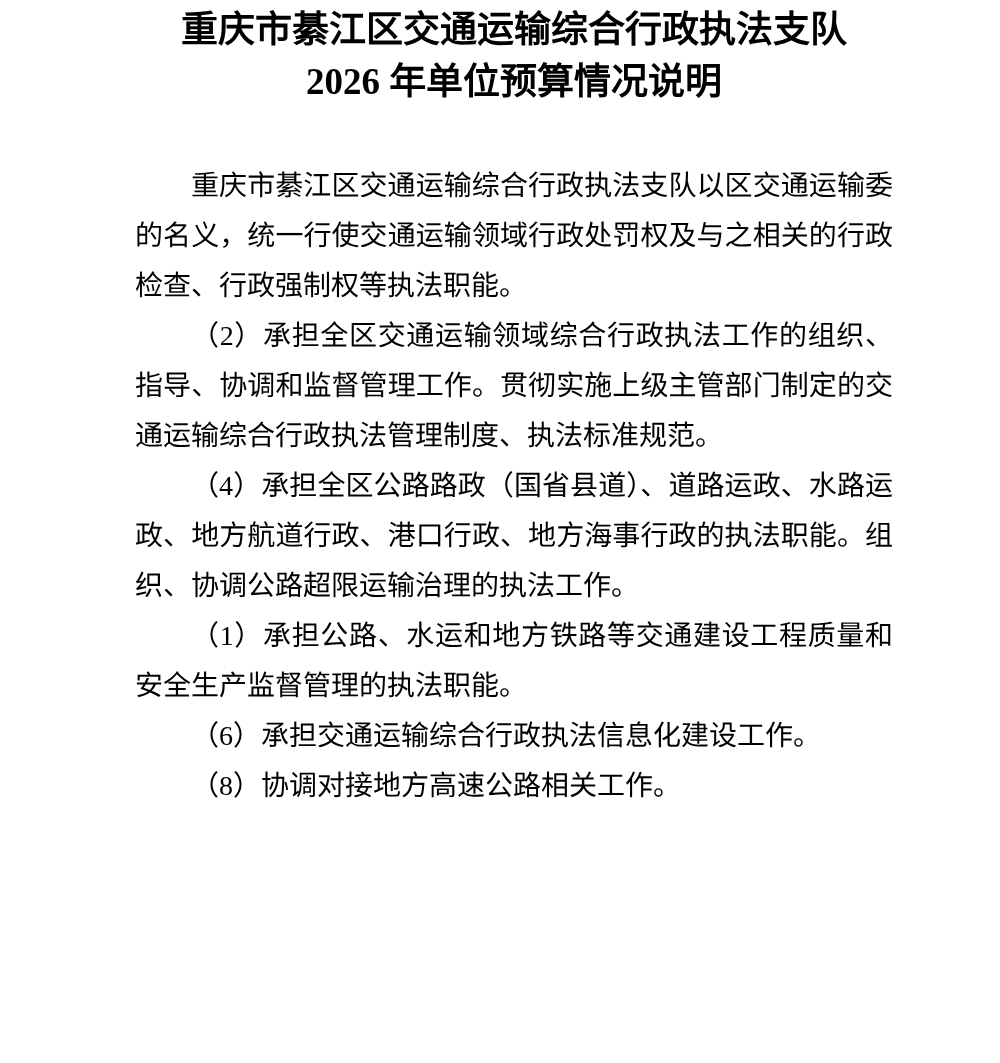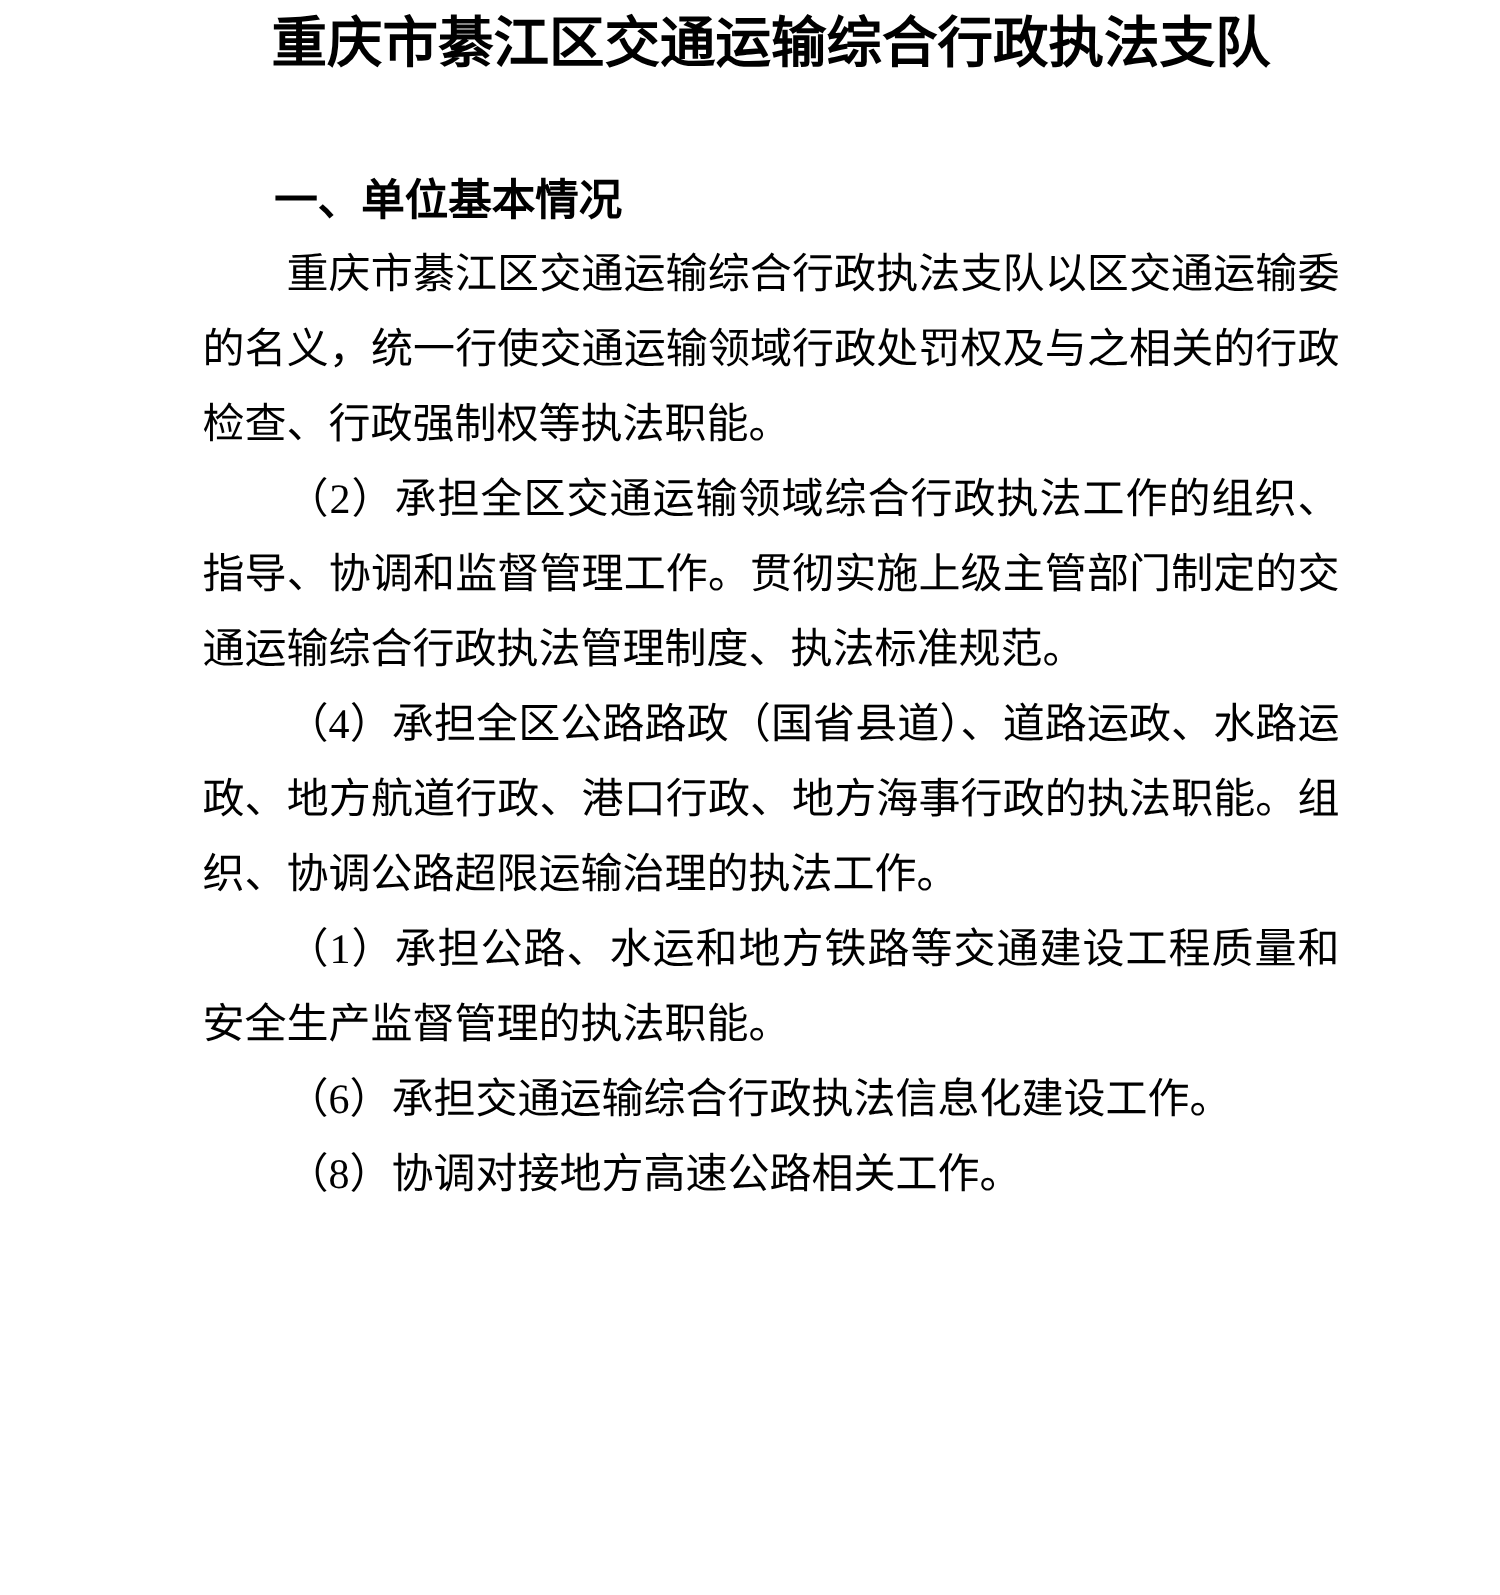--- a/index.html
+++ b/index.html
@@ -61,25 +61,25 @@
     overflow-wrap: break-word;
   }
 </style>
 </head>
 <body>
 
 <div class="page">
 
   <div class="doc-title">
     <div>重庆市綦江区交通运输综合行政执法支队</div>
+    <div>2026 年单位预算情况说明</div>
   </div>
 
   <div class="doc-body">
 
-    <h2 class="section-heading">一、单位基本情况</h2>
 
 
     <p class="para">重庆市綦江区交通运输综合行政执法支队以区交通运输委的名义，统一行使交通运输领域行政处罚权及与之相关的行政检查、行政强制权等执法职能。</p>
 
 
     <p class="para">（2）承担全区交通运输领域综合行政执法工作的组织、指导、协调和监督管理工作。贯彻实施上级主管部门制定的交通运输综合行政执法管理制度、执法标准规范。</p>
 
     <p class="para">（4）承担全区公路路政（国省县道）、道路运政、水路运政、地方航道行政、港口行政、地方海事行政的执法职能。组织、协调公路超限运输治理的执法工作。</p>
 
     <p class="para">（1）承担公路、水运和地方铁路等交通建设工程质量和安全生产监督管理的执法职能。</p>

